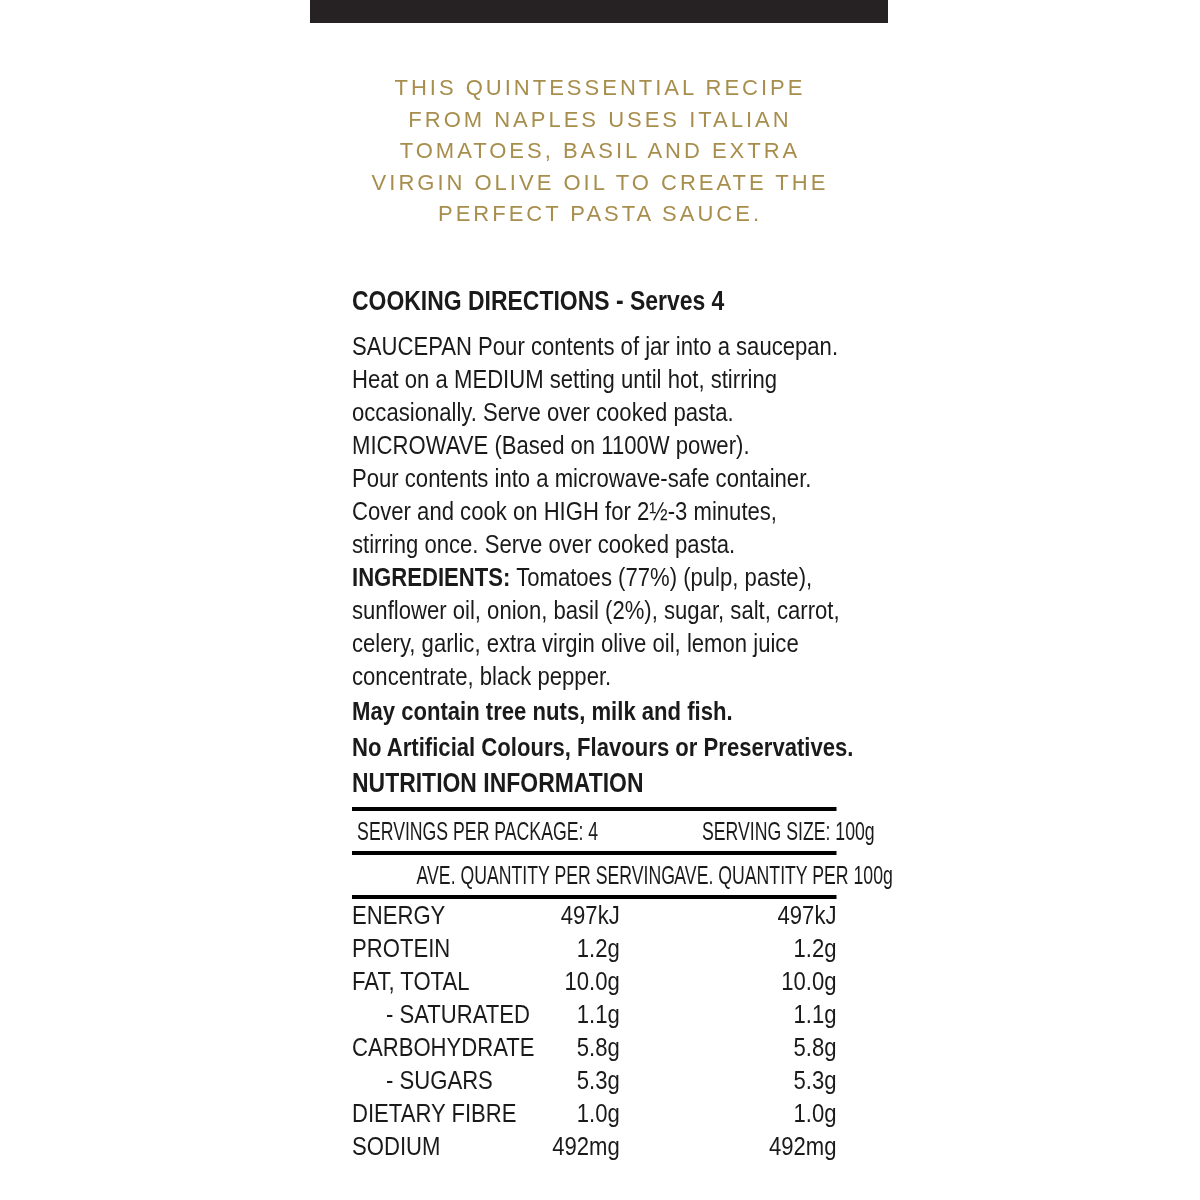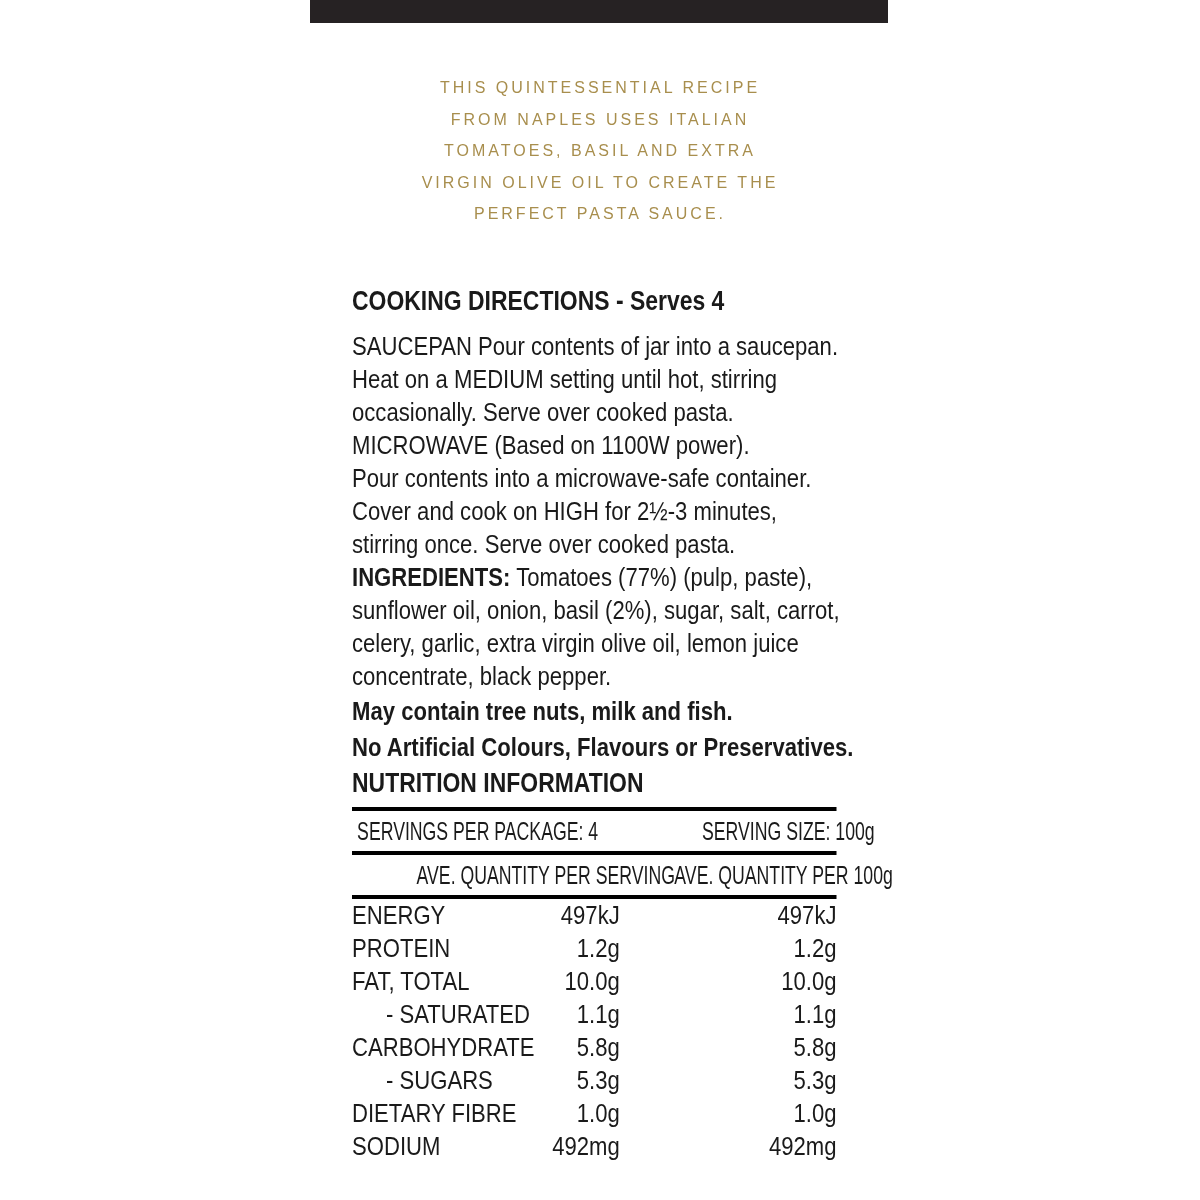--- a/index.html
+++ b/index.html
@@ -19,21 +19,21 @@
     width: 578px; height: 23px;
     background: var(--bar, #262223);
   }
 
   
   .tagline {
     position: absolute;
     left: 0; top: 72px; width: 1200px;
     text-align: center;
     color: var(--gold, #a88e4d);
-    font-size: 16px;
+    font-size: 22px;
     letter-spacing: 3px;
     line-height: 31.5px;
     white-space: pre-line;
     font-weight: 500;
   }
 
   
   .content {
     position: absolute;
     left: 352px; top: 285px;

